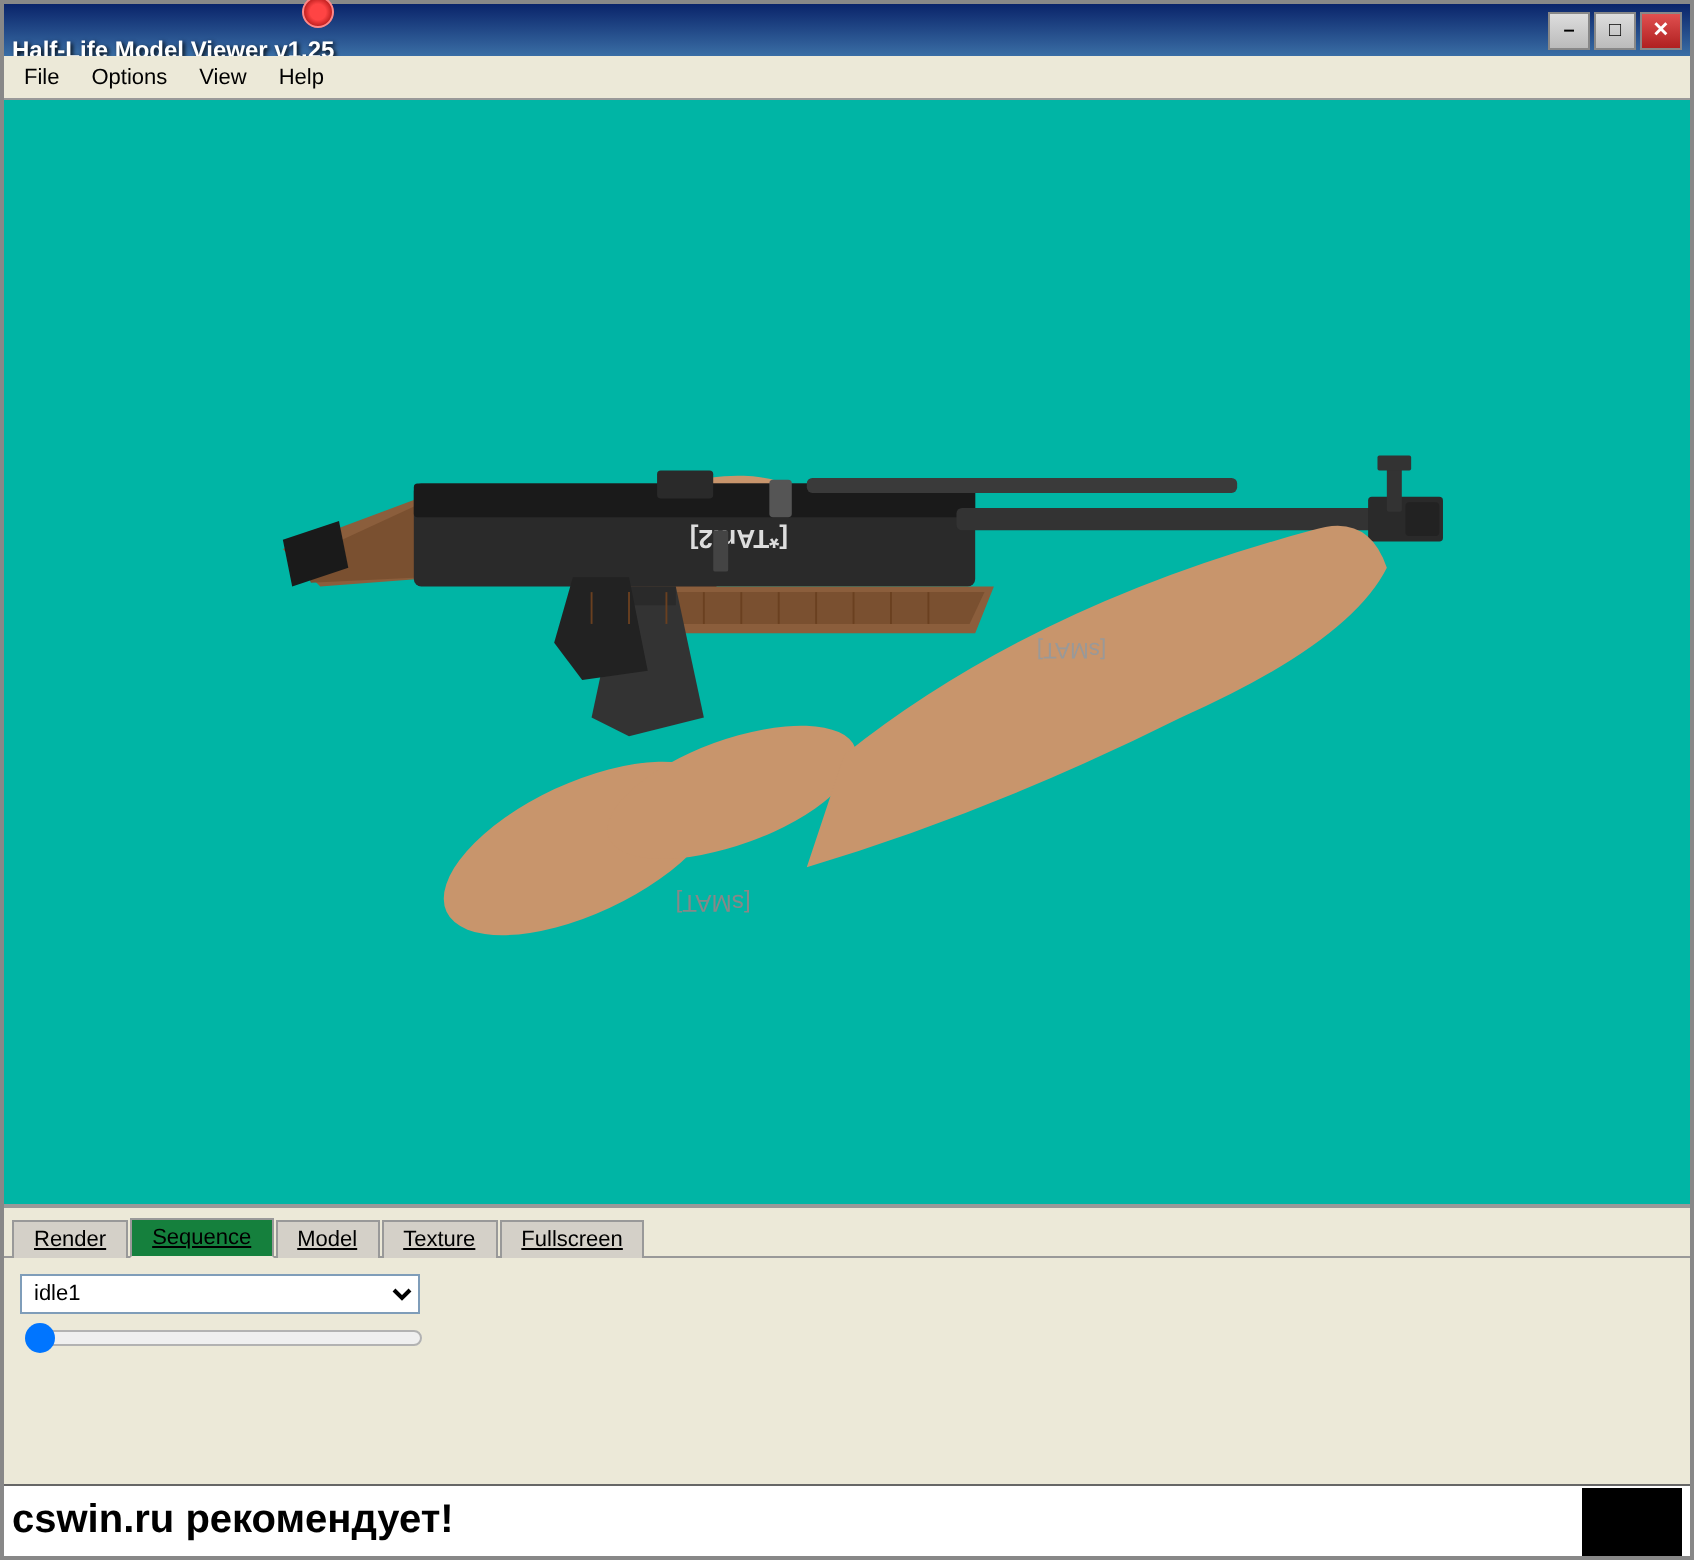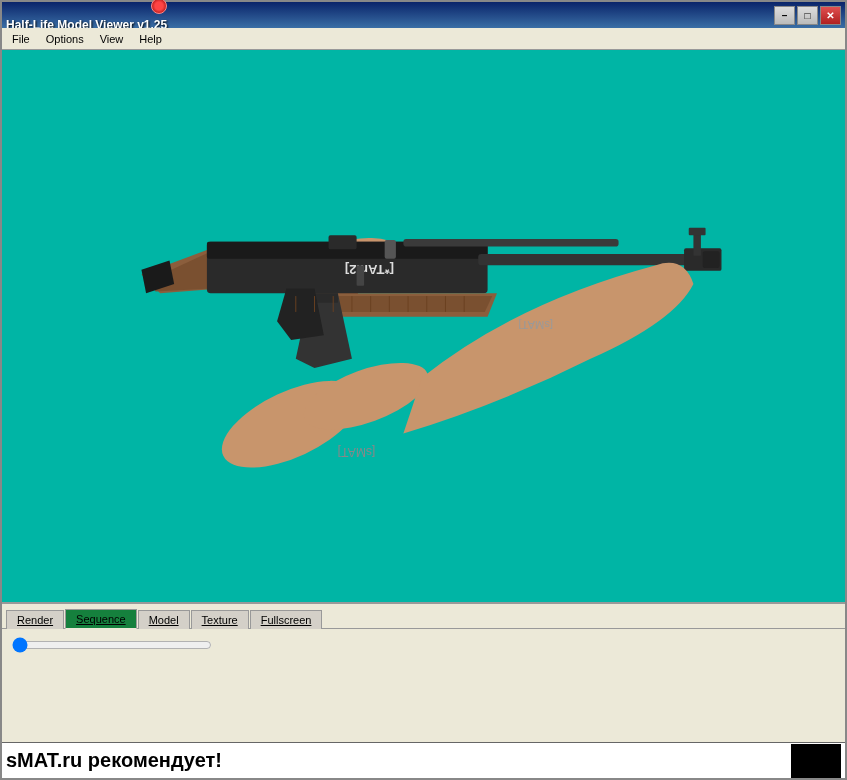--- a/index.html
+++ b/index.html
@@ -345,27 +345,38 @@
     <div id="tabs">
       <div class="tab">Render</div>
       <div class="tab active">Sequence</div>
       <div class="tab">Model</div>
       <div class="tab">Texture</div>
       <div class="tab">Fullscreen</div>
     </div>
 
     <div id="panel-content">
 
+      <div id="seq-row">
+        <select id="seq-select">
+          <option>idle1</option>
+          <option>idle2</option>
+          <option>draw</option>
+          <option>shoot1</option>
+          <option>shoot2</option>
+          <option>reload</option>
+          <option>run</option>
+        </select>
+      </div>
 
       <div id="slider-row">
         <input type="range" id="anim-slider" min="0" max="100" value="0" style="">
       </div>
 
 
     </div>
   </div>
 
   <div id="bottom-banner">
-    <span id="banner-text">sMAT.ru рекомендует!</span>
+    <span id="banner-text">cswin.ru рекомендует!</span>
     <div id="banner-black-box"></div>
   </div>
 
 </div>
 
 </body></html>

